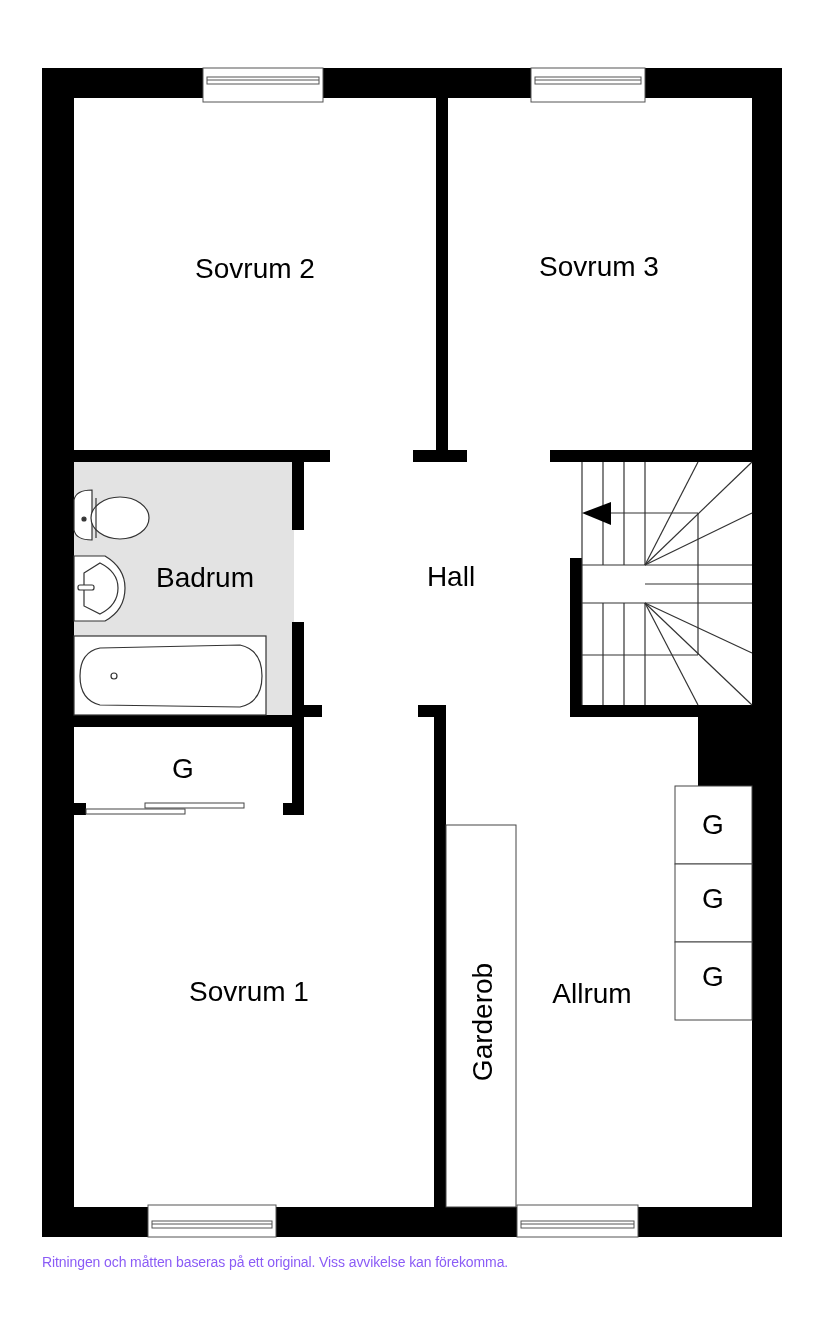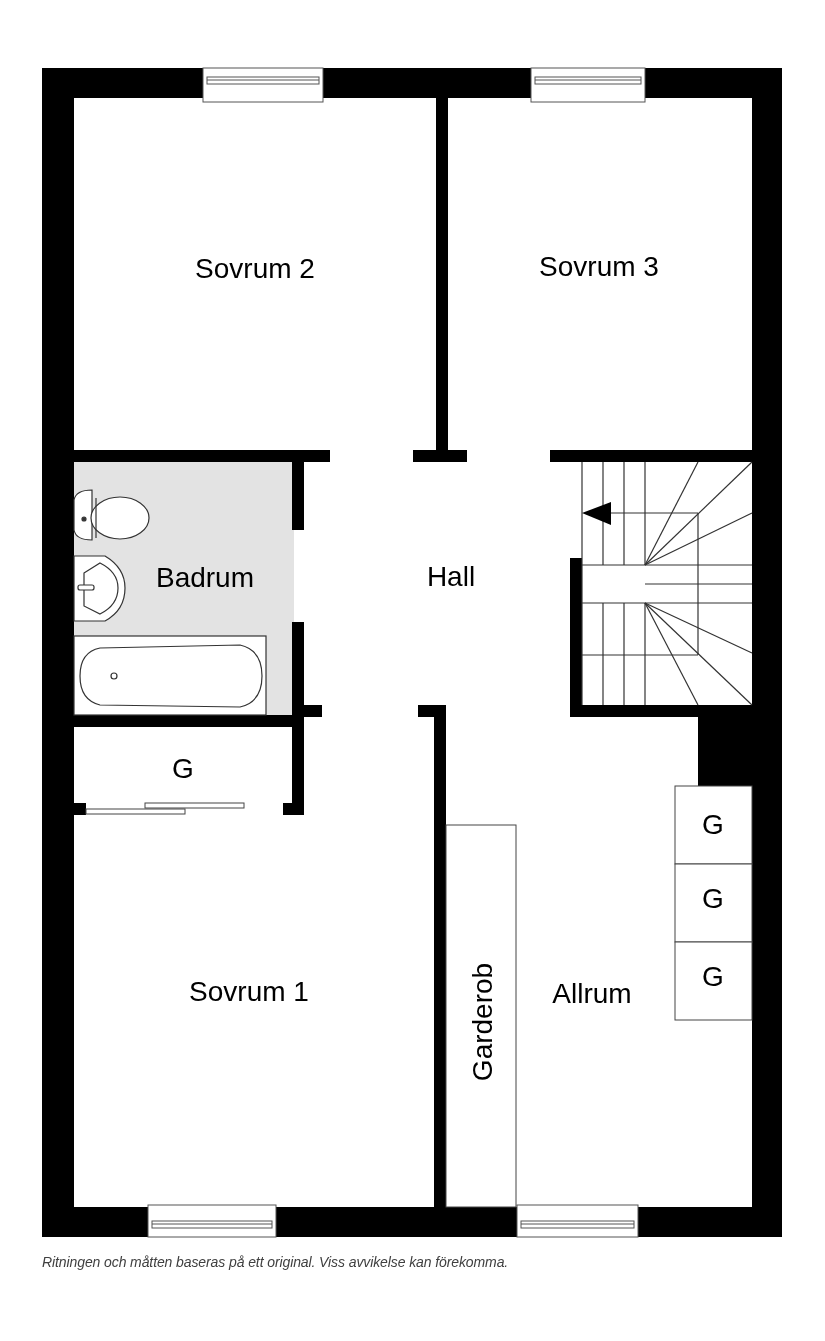--- a/index.html
+++ b/index.html
@@ -1,23 +1,22 @@
 <!DOCTYPE html>
 <html><head>
 <meta charset="utf-8">
 <style>
   html, body { margin: 0; padding: 0; background: #ffffff; }
   body { width: 825px; height: 1341px; position: relative; overflow: hidden; }
   #plan { position: absolute; left: 0; top: 0; width: 825px; height: 1341px; }
   .lbl { font-family: "Liberation Sans", sans-serif; fill: #000; }
   .disclaimer {
     position: absolute; left: 42px; top: 1254px;
-    font-family: "Liberation Sans", sans-serif; font-size: 14px; color: #404040;
+    font-family: "Liberation Sans", sans-serif; font-size: 14px; color: #8b5cf6;
     letter-spacing: -0.1px;
-    font-style: italic;
   }
 </style>
 </head>
 <body>
 
 <svg id="plan" viewBox="0 0 825 1341" xmlns="http://www.w3.org/2000/svg">
 
   <rect x="74" y="462" width="220" height="253" fill="#e3e3e3"></rect>
 
   <g fill="#000">

